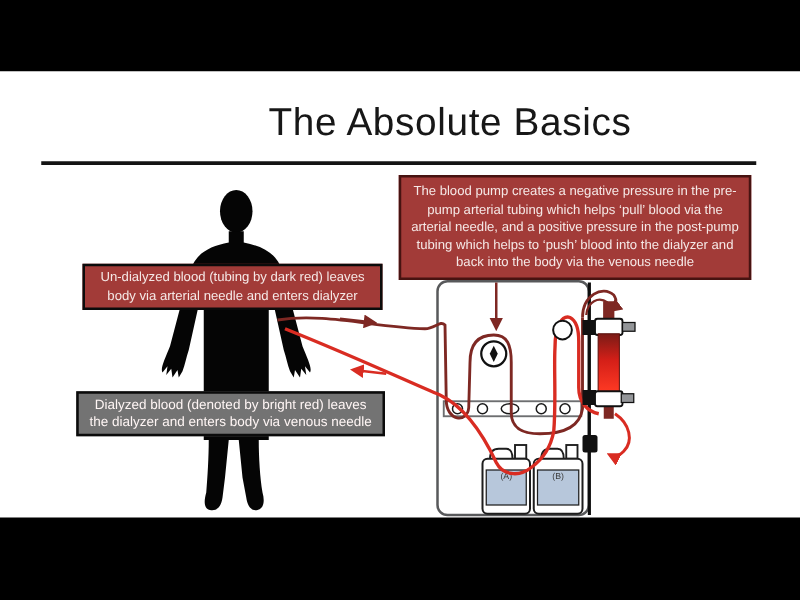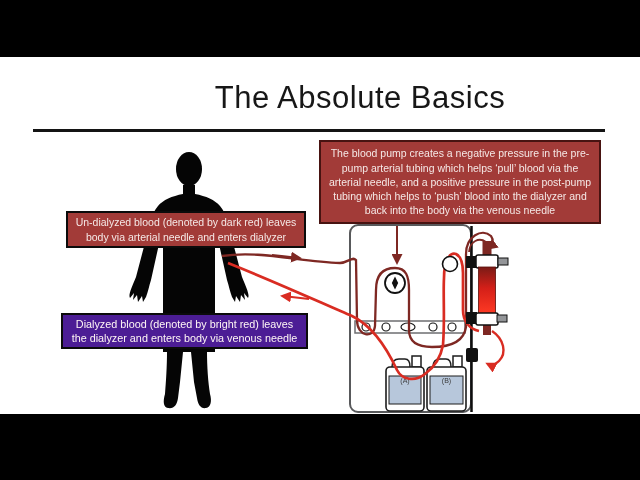--- a/index.html
+++ b/index.html
@@ -12,21 +12,21 @@
   #page-title{position:absolute;left:0;top:80px;width:640px;text-align:center;
       font-size:31px;letter-spacing:.5px;color:#171717;z-index:2;margin-left:40px;}
   #title-rule{position:absolute;left:33px;top:129px;width:572px;height:3px;background:#141414;z-index:2;}
   #diagram-svg{position:absolute;left:0;top:0;width:640px;height:480px;z-index:3;}
   .callout{position:absolute;z-index:4;box-sizing:border-box;display:flex;align-items:center;
       justify-content:center;text-align:center;}
   #callout-pump{left:319px;top:140px;width:282px;height:84px;background:#A23B38;
       border:2px solid #471311;color:#F5E8E6;font-size:10.5px;line-height:14.3px;padding:2px 5px;}
   #callout-undialyzed{left:66px;top:211px;width:240px;height:37px;background:#A23B38;
       border:2px solid #0B0B0B;color:#F5E8E6;font-size:10.5px;line-height:14.3px;padding:1px 4px;}
-  #callout-dialyzed{left:61px;top:313px;width:247px;height:36px;background:#4c1d95;
+  #callout-dialyzed{left:61px;top:313px;width:247px;height:36px;background:#737373;
       border:2px solid #0B0B0B;color:#FFF6F5;font-size:10.8px;line-height:14.3px;padding:1px 4px;}
 </style>
 </head>
 <body>
 
 <div id="slide-bg"></div>
 
 <div id="page-title">The Absolute Basics</div>
 <div id="title-rule"></div>
 
@@ -107,17 +107,17 @@
     <rect x="476" y="255" width="22" height="13" rx="2" fill="#fff" stroke="#111" stroke-width="1.5"></rect>
     <rect x="498" y="258" width="10" height="7" fill="#939598" stroke="#111" stroke-width="1"></rect>
     <rect x="478.5" y="267" width="17" height="47" fill="url(#dialGrad)" stroke="#5A0F0B" stroke-width="0.8"></rect>
     <rect x="476" y="313" width="22" height="12" rx="2" fill="#fff" stroke="#111" stroke-width="1.5"></rect>
     <rect x="497" y="315" width="10" height="7" fill="#939598" stroke="#111" stroke-width="1"></rect>
     <rect x="466" y="348" width="12" height="14" rx="2" fill="#111"></rect>
   </g>
 </svg>
 
 <div id="callout-pump" class="callout">The blood pump creates a negative pressure in the pre-pump arterial tubing which helps ‘pull’ blood via the arterial needle, and a positive pressure in the post-pump tubing which helps to ‘push’ blood into the dialyzer and back into the body via the venous needle</div>
-<div id="callout-undialyzed" class="callout">Un-dialyzed blood (denoted by dark red) leaves body via arterial needle and enters dialyzer</div>
+<div id="callout-undialyzed" class="callout">Un-dialyzed blood (tubing by dark red) leaves body via arterial needle and enters dialyzer</div>
 <div id="callout-dialyzed" class="callout">Dialyzed blood (denoted by bright red) leaves the dialyzer and enters body via venous needle</div>
 
 <div id="bar-top" class="letterbox"></div>
 <div id="bar-bottom" class="letterbox"></div>
 
 </body></html>

